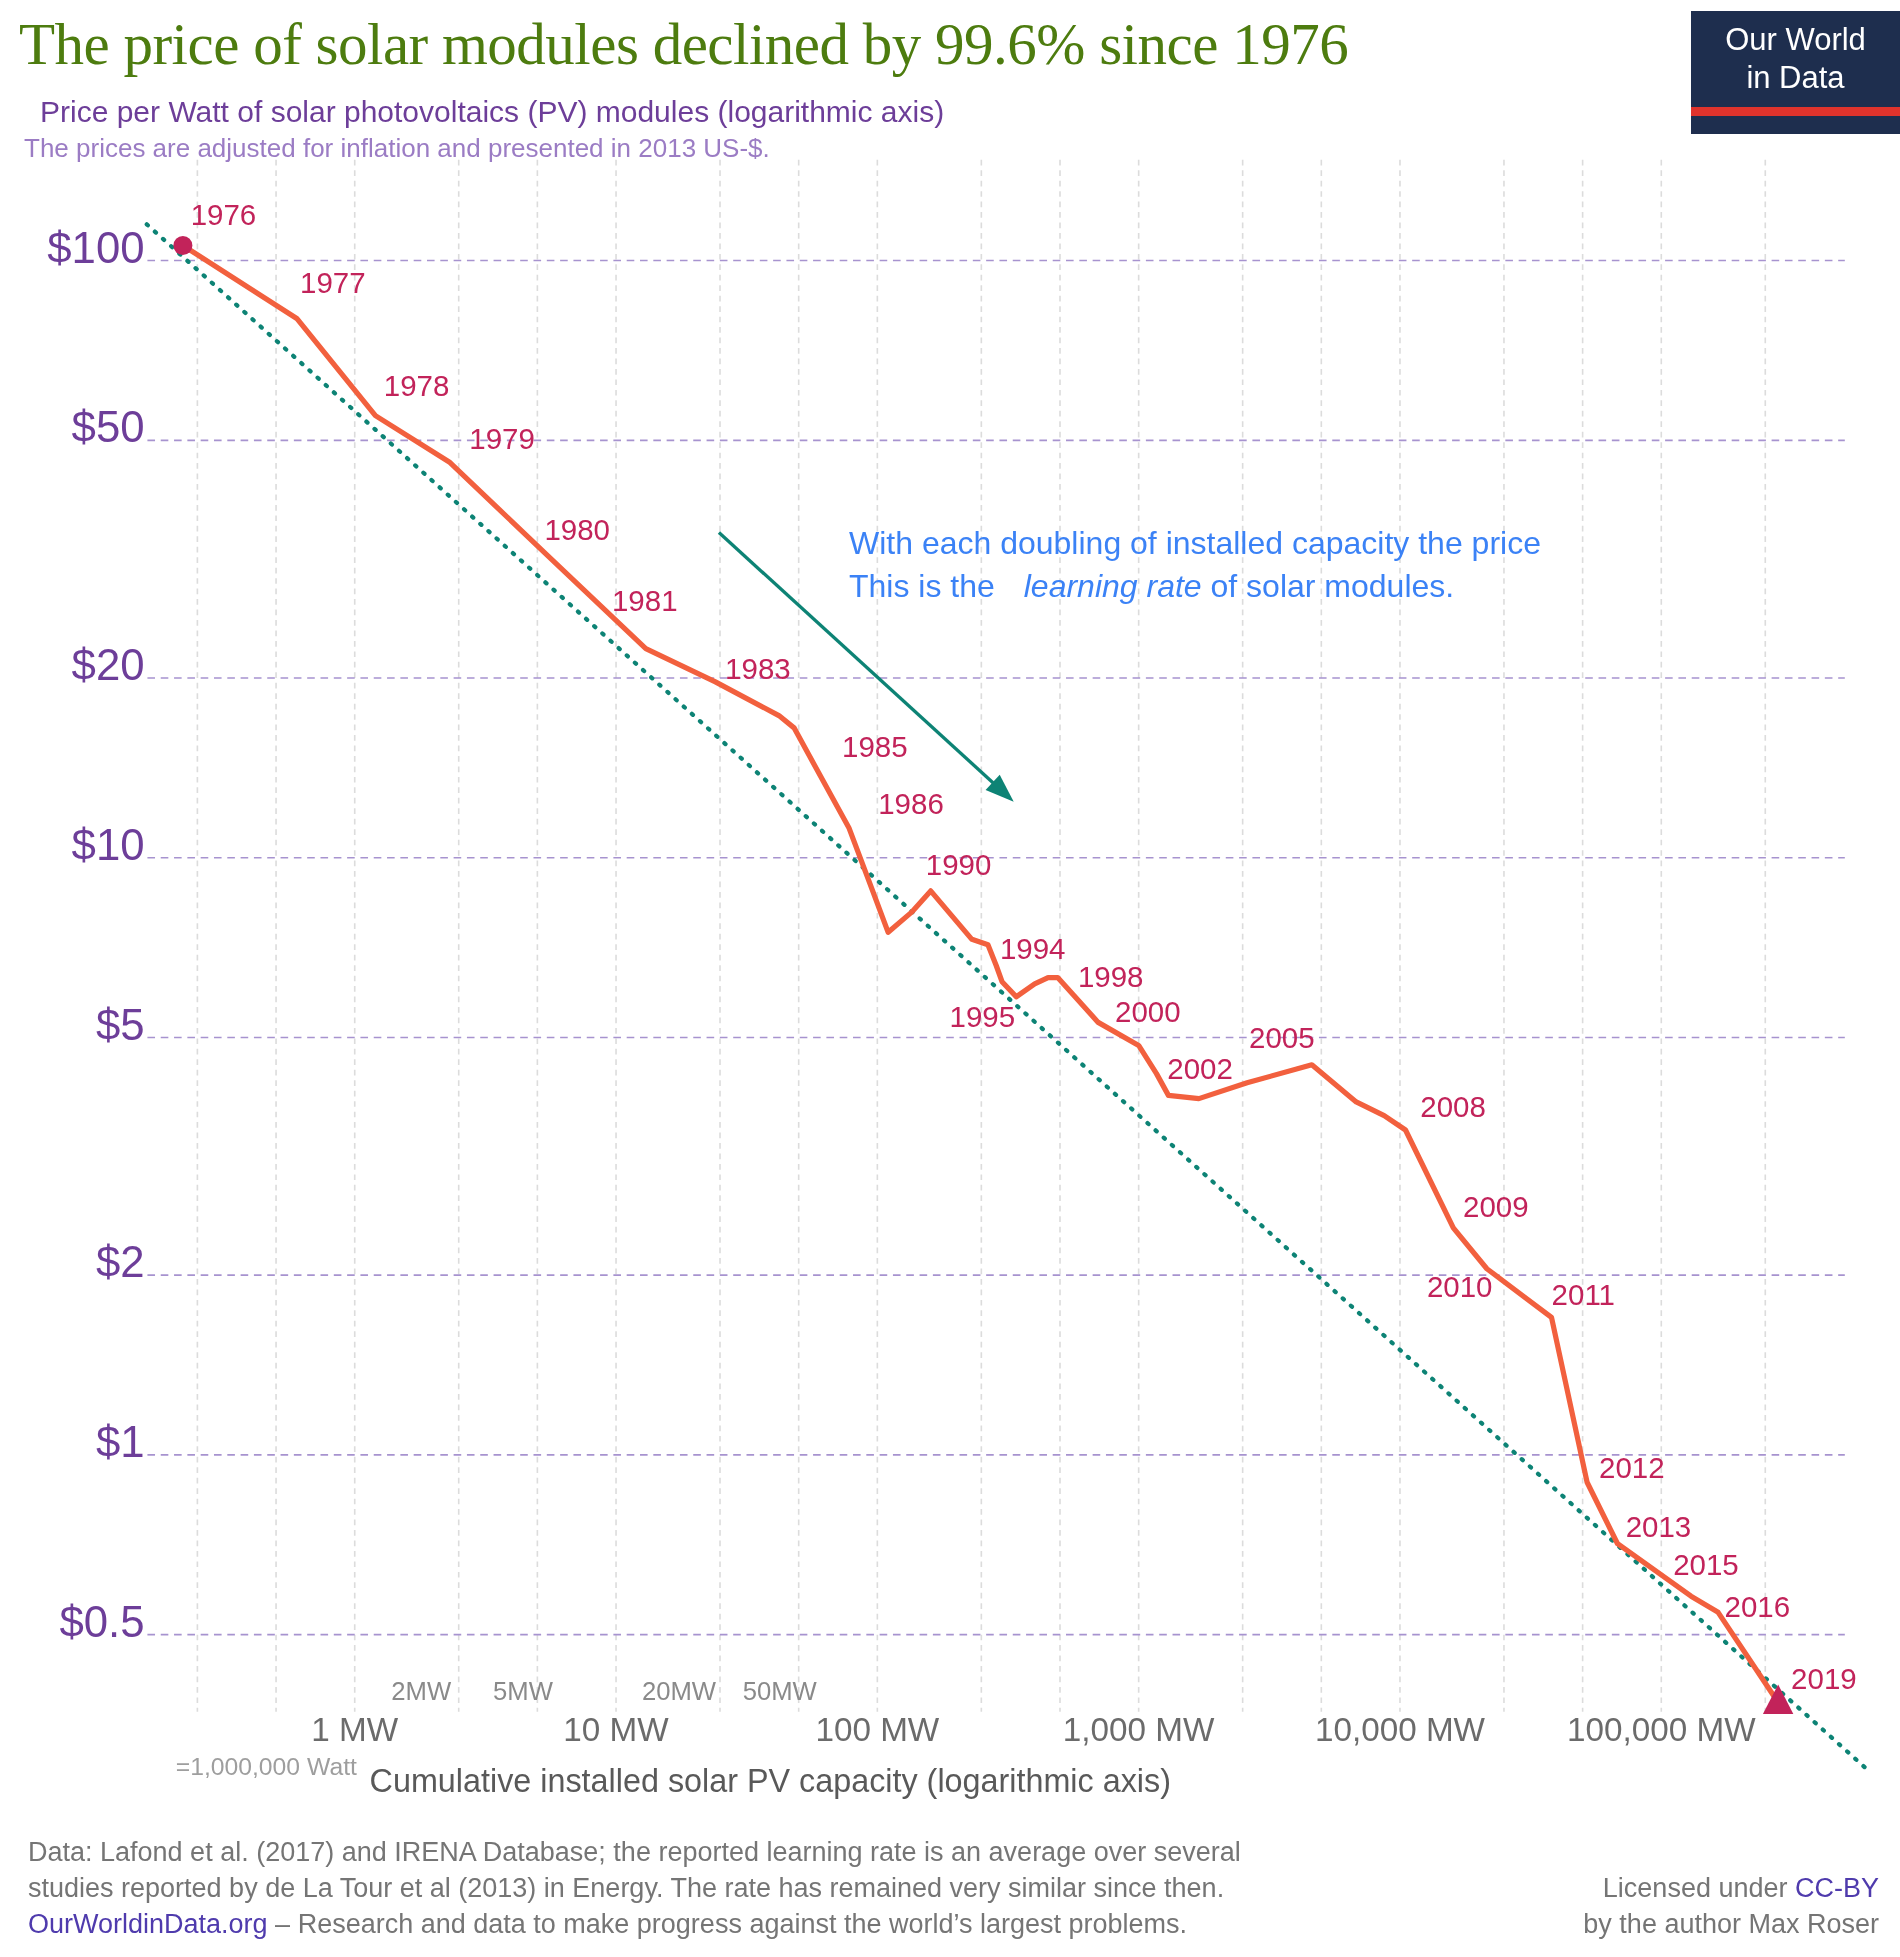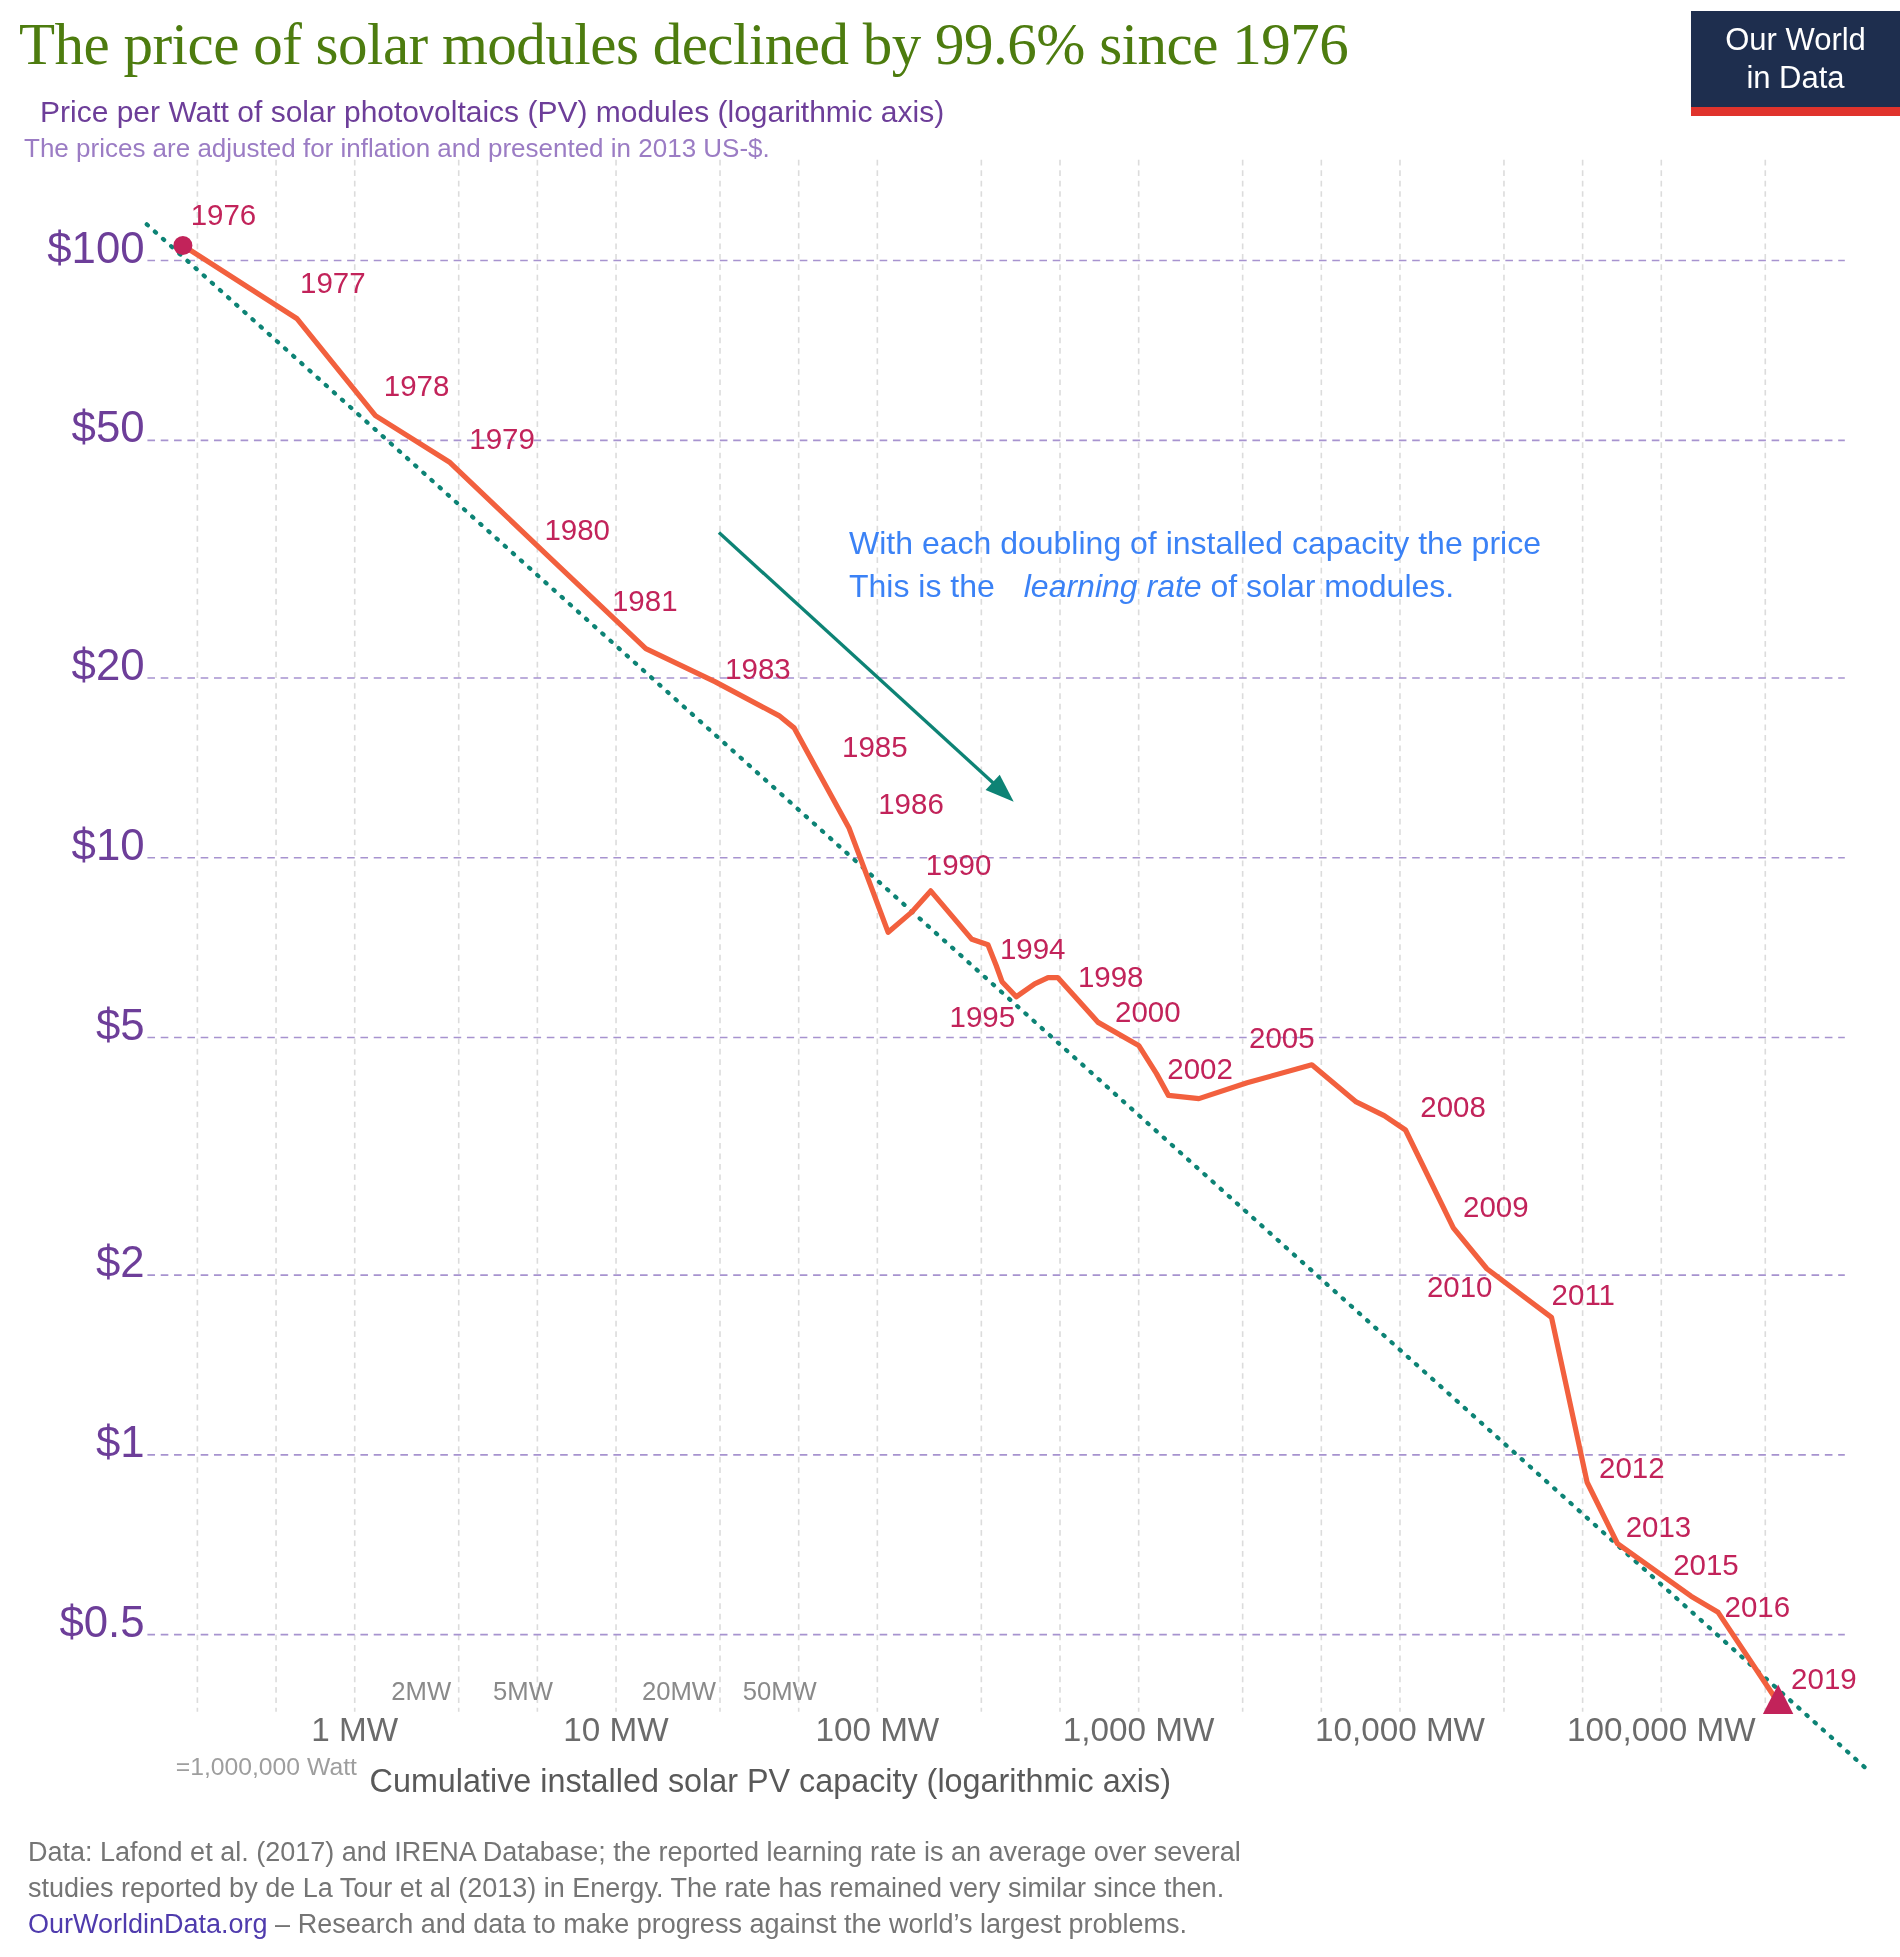--- a/index.html
+++ b/index.html
@@ -1,21 +1,21 @@
 <!DOCTYPE html>
 <html style="font-size:15px"><head>
 <meta charset="utf-8">
 <style>
   html,body{margin:0;padding:0;background:#fff;}
   #canvas{position:relative;width:1900px;height:1957px;background:#ffffff;overflow:hidden;
           font-family:"Liberation Sans", sans-serif;}
   .abs{position:absolute;}
   #page-title{left:19px;top:9.5px;width:1664px;font-family:"Liberation Serif", serif;
               font-size:59px;font-weight:500;color:#4d7c0f;letter-spacing:-0.5px;}
-  #logo{left:1691px;top:11.4px;width:209px;height:96px;background:#1e2e4e;color:#ffffff;
+  #logo{left:1691px;top:11.4px;width:209px;height:123px;background:#1e2e4e;color:#ffffff;
         text-align:center;font-size:31px;line-height:38px;padding-top:9.5px;box-sizing:border-box;}
   #logo-bar{left:1691px;top:107px;width:209px;height:8.6px;background:#e0332c;}
   #chart-subtitle{left:40px;top:95px;font-size:30px;color:#6d3e99;}
   #chart-note{left:24px;top:133px;font-size:26px;color:#9b7cc4;}
   #annotation{left:849px;top:522px;width:885px;font-size:32px;line-height:43px;color:#3b82f6;}
   #annotation b{font-weight:700;}
   #annotation i{font-style:italic;margin-left:20px;}
   #footer-left{left:28px;top:1834px;width:1351px;font-size:27px;line-height:36px;color:#757575;}
   #footer-right{left:1194px;top:1870px;width:685px;font-size:27px;line-height:36px;color:#757575;text-align:right;}
   .link{color:#4f3bad;}
@@ -122,15 +122,19 @@
     <div>With each doubling of installed capacity the price</div>
     <div><span>This is the </span><i>learning rate</i><span> of solar modules.</span></div>
   </div>
 
   <div id="footer-left" class="abs">
     <div>Data: Lafond et al. (2017) and IRENA Database; the reported learning rate is an average over several</div>
     <div>studies reported by de La Tour et al (2013) in Energy. The rate has remained very similar since then.</div>
     <div><span class="link">OurWorldinData.org</span><span> – Research and data to make progress against the world’s largest problems.</span></div>
   </div>
 
+  <div id="footer-right" class="abs">
+    <div><span>Licensed under </span><span class="link">CC-BY</span></div>
+    <div>by the author Max Roser</div>
+  </div>
 
 </div>
 
 
 </body></html>

